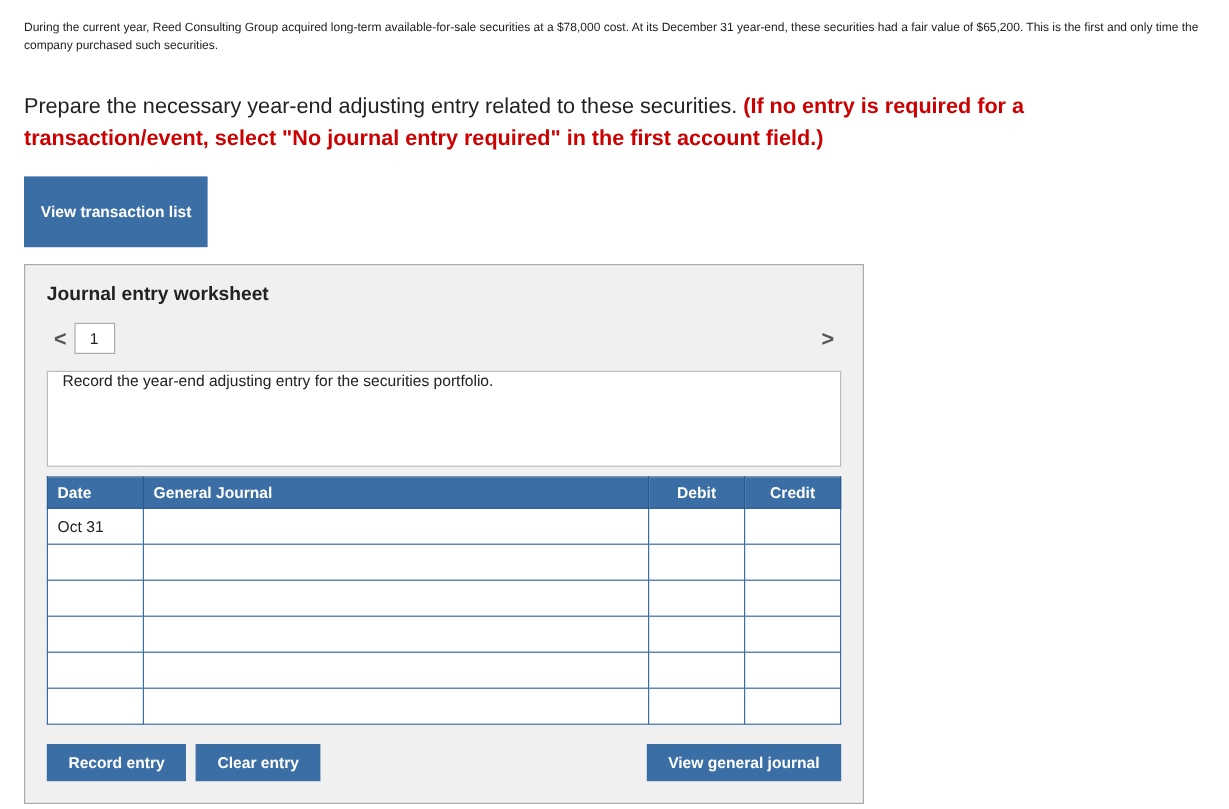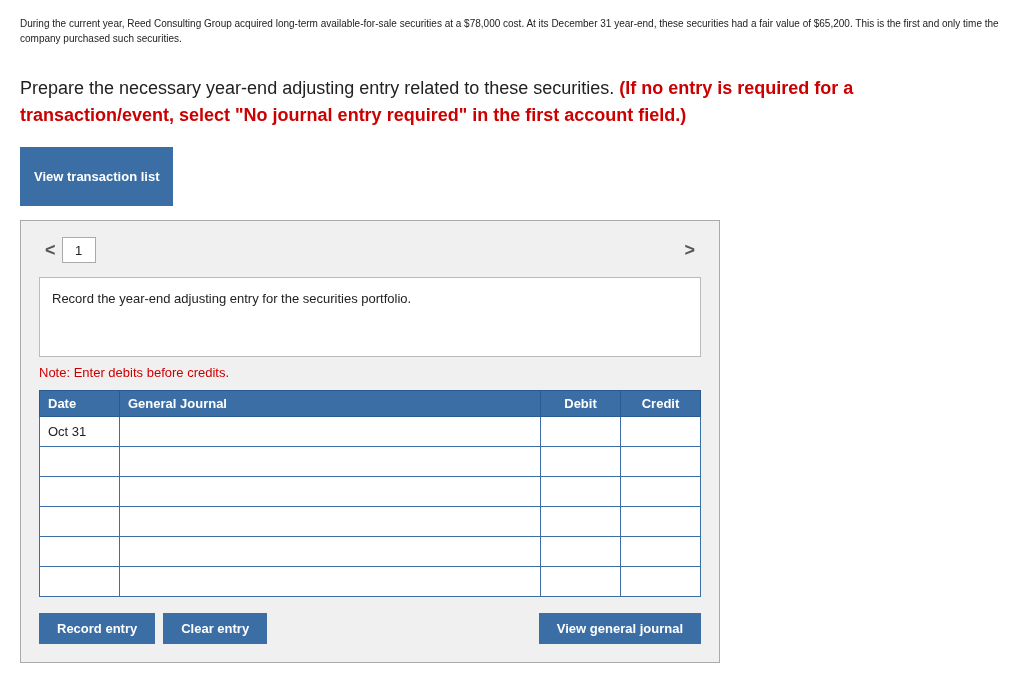--- a/index.html
+++ b/index.html
@@ -73,21 +73,21 @@
       display: flex;
       align-items: center;
       justify-content: center;
     }
     .nav-right {
       margin-left: auto;
     }
     .entry-description-box {
       background: #fff;
       border: 1px solid #bbb;
-      padding: 13px 12px;
+      padding: 0 12px;
       margin-bottom: 8px;
       min-height: 80px;
       font-size: 13px;
       color: #222;
     }
     .note-text {
       color: #cc0000;
       font-size: 13px;
       margin-bottom: 10px;
     }
@@ -159,34 +159,34 @@
 
 <p class="intro-text">During the current year, Reed Consulting Group acquired long-term available-for-sale securities at a $78,000 cost. At its December 31 year-end, these securities had a fair value of $65,200. This is the first and only time the company purchased such securities.</p>
 <br>
 <p class="instruction-text">
   <span>Prepare the necessary year-end adjusting entry related to these securities. </span><span class="highlight">(If no entry is required for a transaction/event, select "No journal entry required" in the first account field.)</span>
 </p>
 
 <button class="view-transaction-btn">View transaction list</button>
 
 <div class="worksheet-container">
+  <div class="worksheet-title">Journal entry worksheet</div>
 
   <div class="nav-row">
     <button class="nav-arrow">&lt;</button>
     <div class="page-num-box">
       <span>1</span>
     </div>
     <button class="nav-arrow nav-right">&gt;</button>
   </div>
 
   <div class="entry-description-box">
     <span>Record the year-end adjusting entry for the securities portfolio.</span>
   </div>
 
-  <div class="note-text">Note: Enter debits before credits.</div>
 
   <table class="journal-table">
     <thead>
       <tr>
         <th class="date-col">Date</th>
         <th class="gj-col">General Journal</th>
         <th class="debit-col">Debit</th>
         <th class="credit-col">Credit</th>
       </tr>
     </thead>

